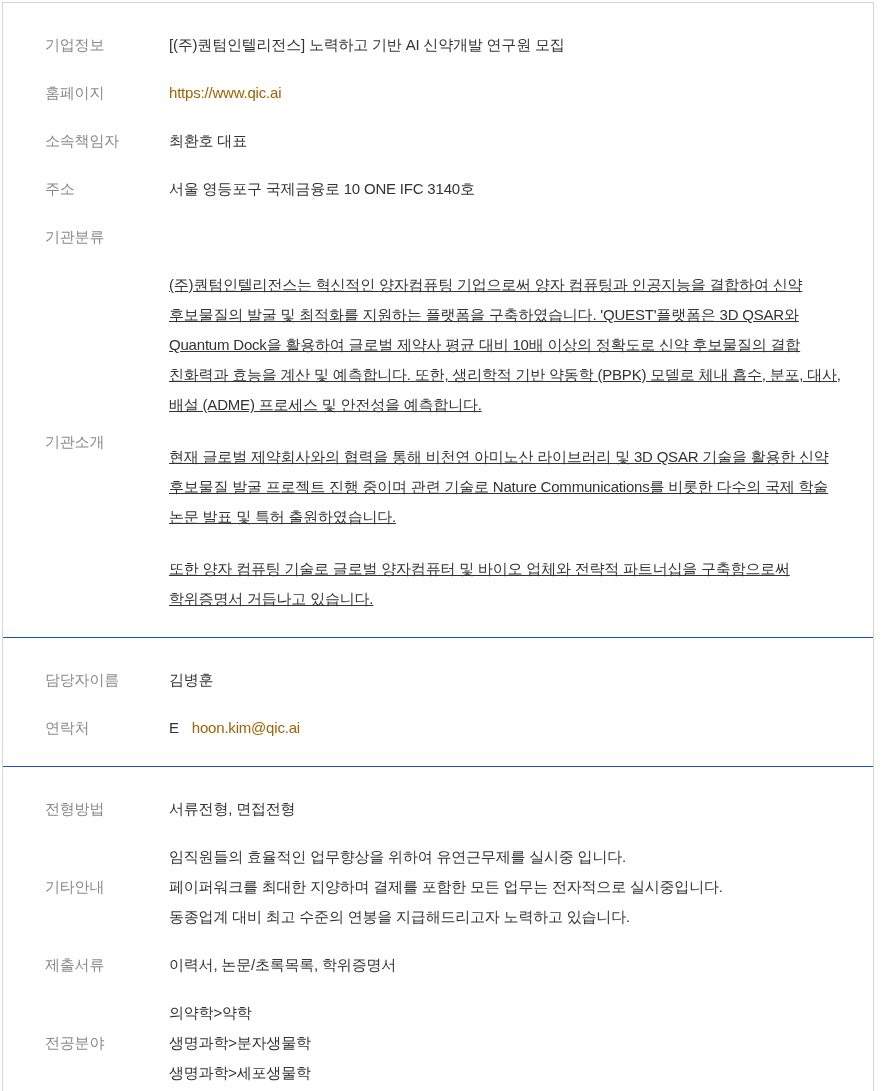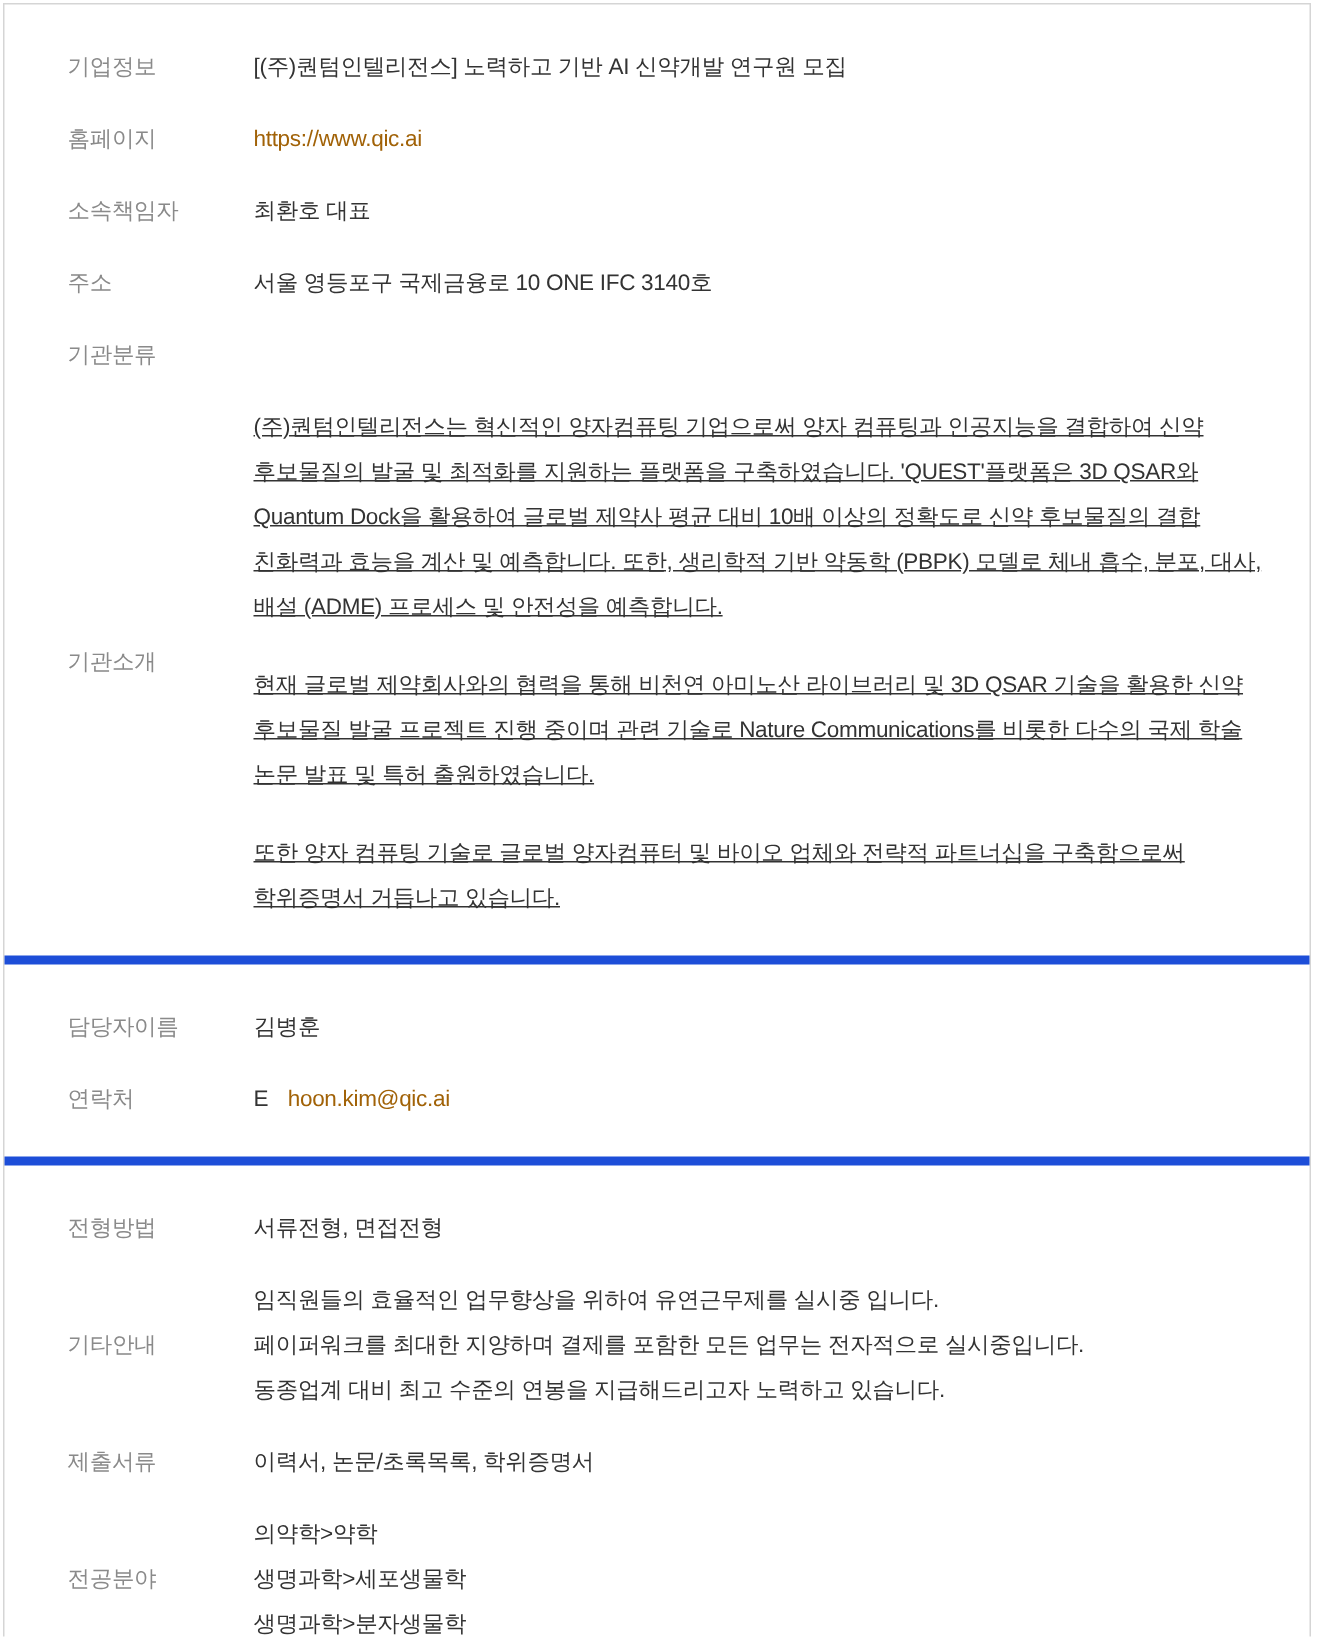--- a/index.html
+++ b/index.html
@@ -22,21 +22,21 @@
     width: 872px;
     height: 1100px;           
     border: 1px solid #d5d5d5;
     border-bottom: none;
     background: #ffffff;
   }
   .section {
     padding: 27px 28px 23px 42px;
   }
   .section + .section {
-    border-top: 6px solid #1d4ed8;
+    border-top: 1px solid #1d4ed8;
   }
   .field-row {
     display: flex;
     align-items: center;
     font-size: 15px;
     line-height: 30px;
     margin-bottom: 18px;
   }
   .field-row:last-child { margin-bottom: 0; }
   .field-label {
@@ -145,20 +145,20 @@
 
     <div class="field-row">
       <div class="field-label">제출서류</div>
       <div class="field-value">이력서, 논문/초록목록, 학위증명서</div>
     </div>
 
     <div class="field-row">
       <div class="field-label">전공분야</div>
       <div class="field-value">
         <span class="value-line">의약학&gt;약학</span>
+        <span class="value-line">생명과학&gt;분자생물학</span>
         <span class="value-line">생명과학&gt;세포생물학</span>
-        <span class="value-line">생명과학&gt;분자생물학</span>
       </div>
     </div>
 
   </div>
 
 </div>
 
 </body></html>

